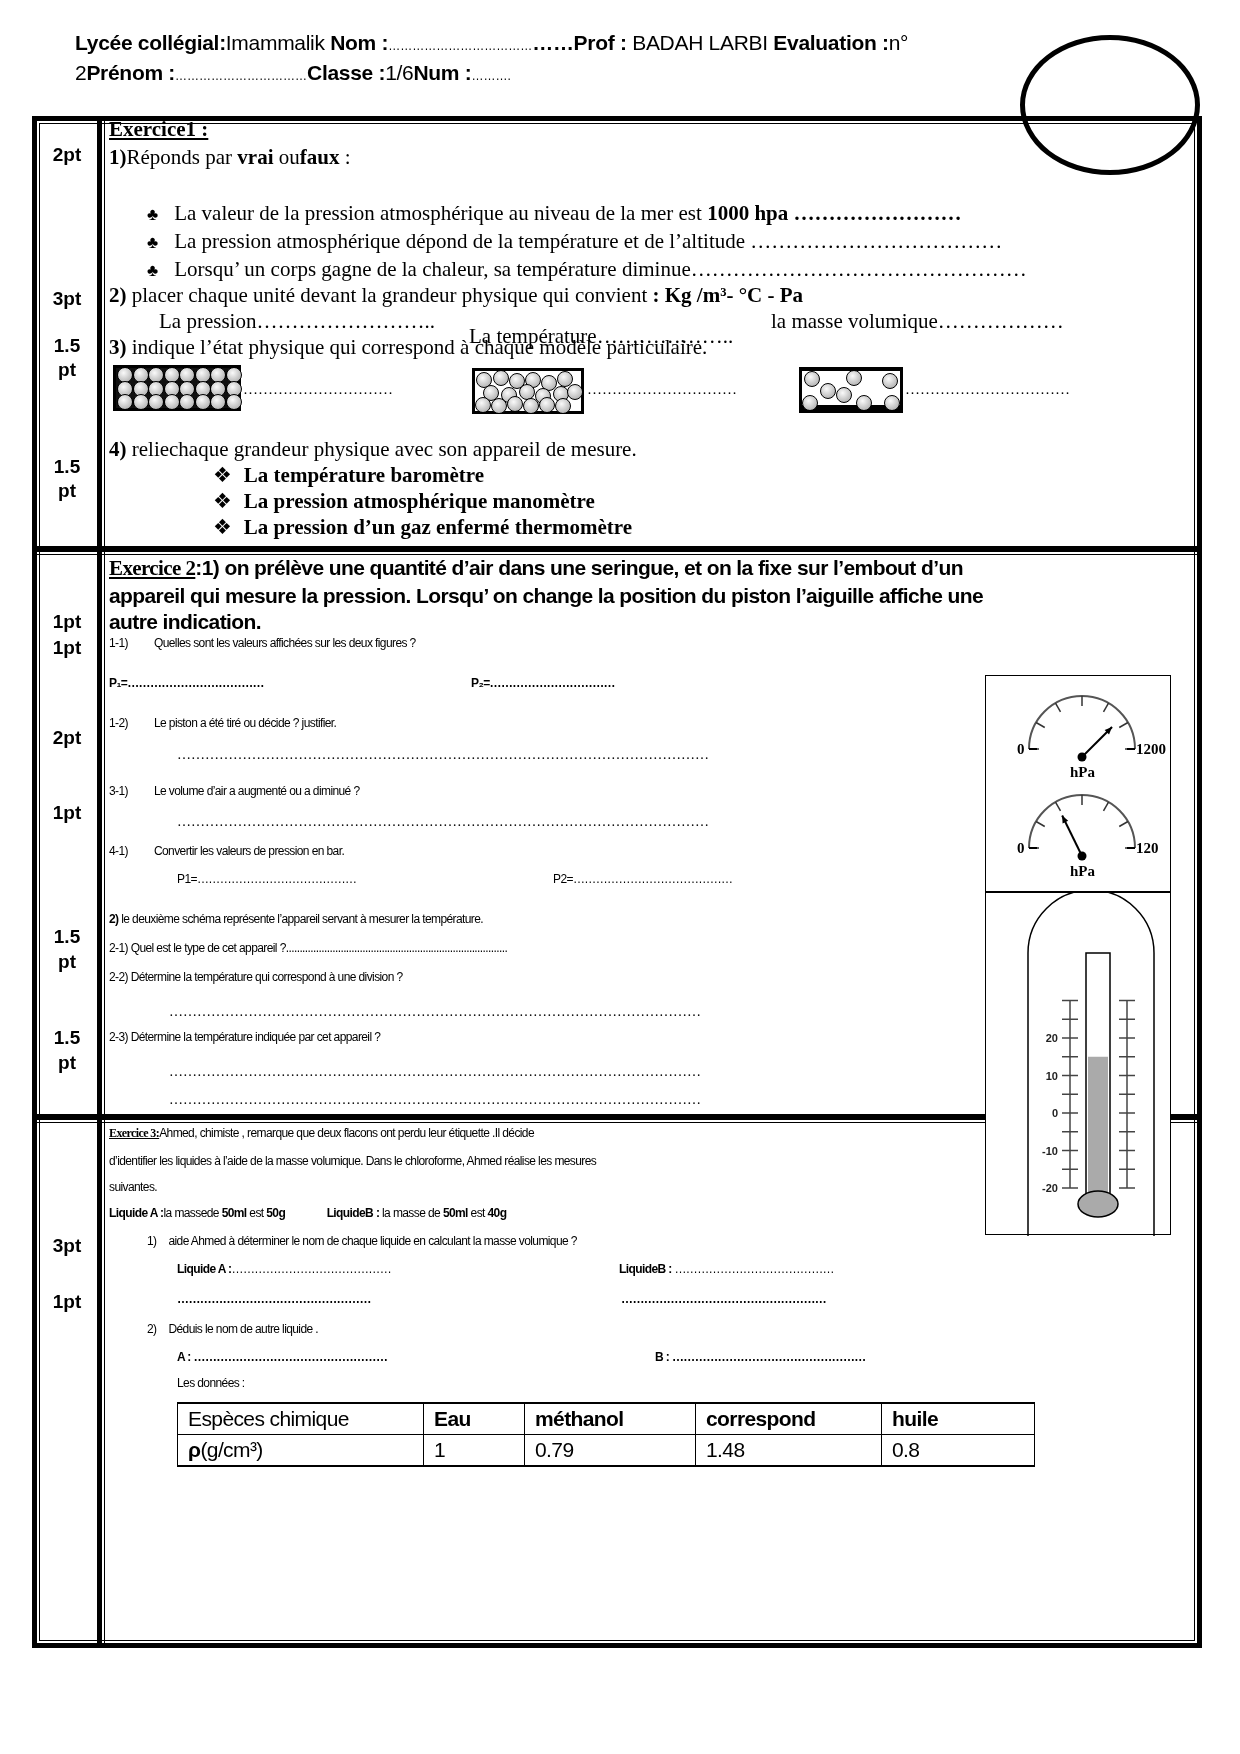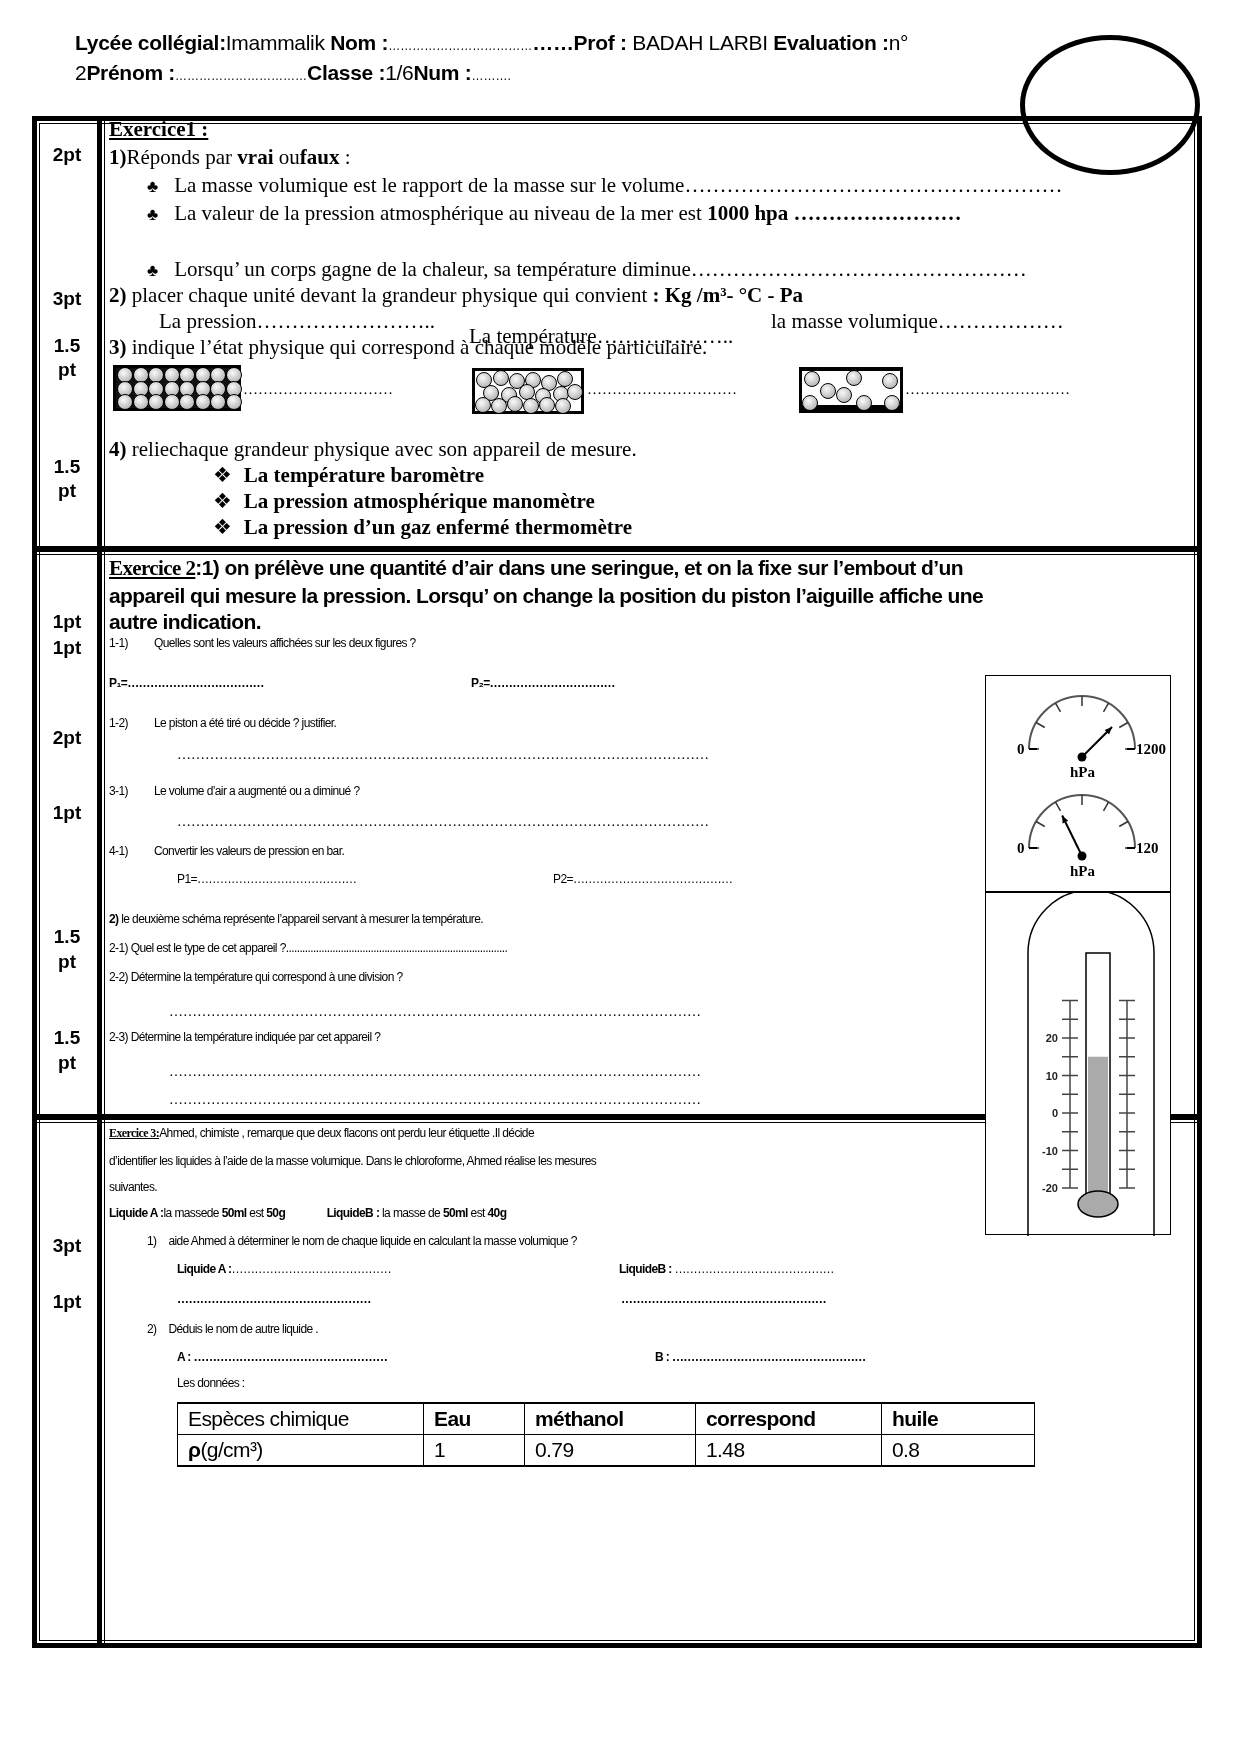--- a/index.html
+++ b/index.html
@@ -71,25 +71,25 @@
     <div class="pts" style="top:213px;">1.5</div>
     <div class="pts" style="top:237px;">pt</div>
     <div class="pts" style="top:334px;">1.5</div>
     <div class="pts" style="top:358px;">pt</div>
 
     <div class="content">
       <div class="ln ex-title" style="top:-4px;">Exercice1 :</div>
       <div class="ln" style="top:24px;">
         <b>1)</b><span>Réponds par </span><b>vrai</b><span> ou</span><b>faux</b><span> :</span>
       </div>
-      <div class="ln" style="top:52px;left:38px;">
-        <span style="font-size:17px;margin-right:16px;">♣</span><span>La masse volumique est le rapport de la masse sur le volume</span><span class="dotted">………………………………………………</span>
-      </div>
       <div class="ln" style="top:80px;left:38px;">
         <span style="font-size:17px;margin-right:16px;">♣</span><span>La valeur de la pression atmosphérique au niveau de la mer est </span><b>1000 hpa ……………………</b>
+      </div>
+      <div class="ln" style="top:108px;left:38px;">
+        <span style="font-size:17px;margin-right:16px;">♣</span><span>La pression atmosphérique dépond de la température et de l’altitude </span><span class="dotted">………………………………</span>
       </div>
       <div class="ln" style="top:136px;left:38px;">
         <span style="font-size:17px;margin-right:16px;">♣</span><span>Lorsqu’ un corps gagne de la chaleur, sa température diminue</span><span class="dotted">…………………………………………</span>
       </div>
       <div class="ln" style="top:162px;">
         <b>2)</b><span> placer chaque unité devant la grandeur physique qui convient </span><b>:  Kg /m³-     °C       -      Pa</b>
       </div>
       <div class="ln" style="top:188px;left:50px;">La pression……………………..</div>
       <div class="ln" style="top:188px;left:360px;margin-top:15px;">La température………………..</div>
       <div class="ln" style="top:188px;left:662px;">la masse volumique………………</div>

